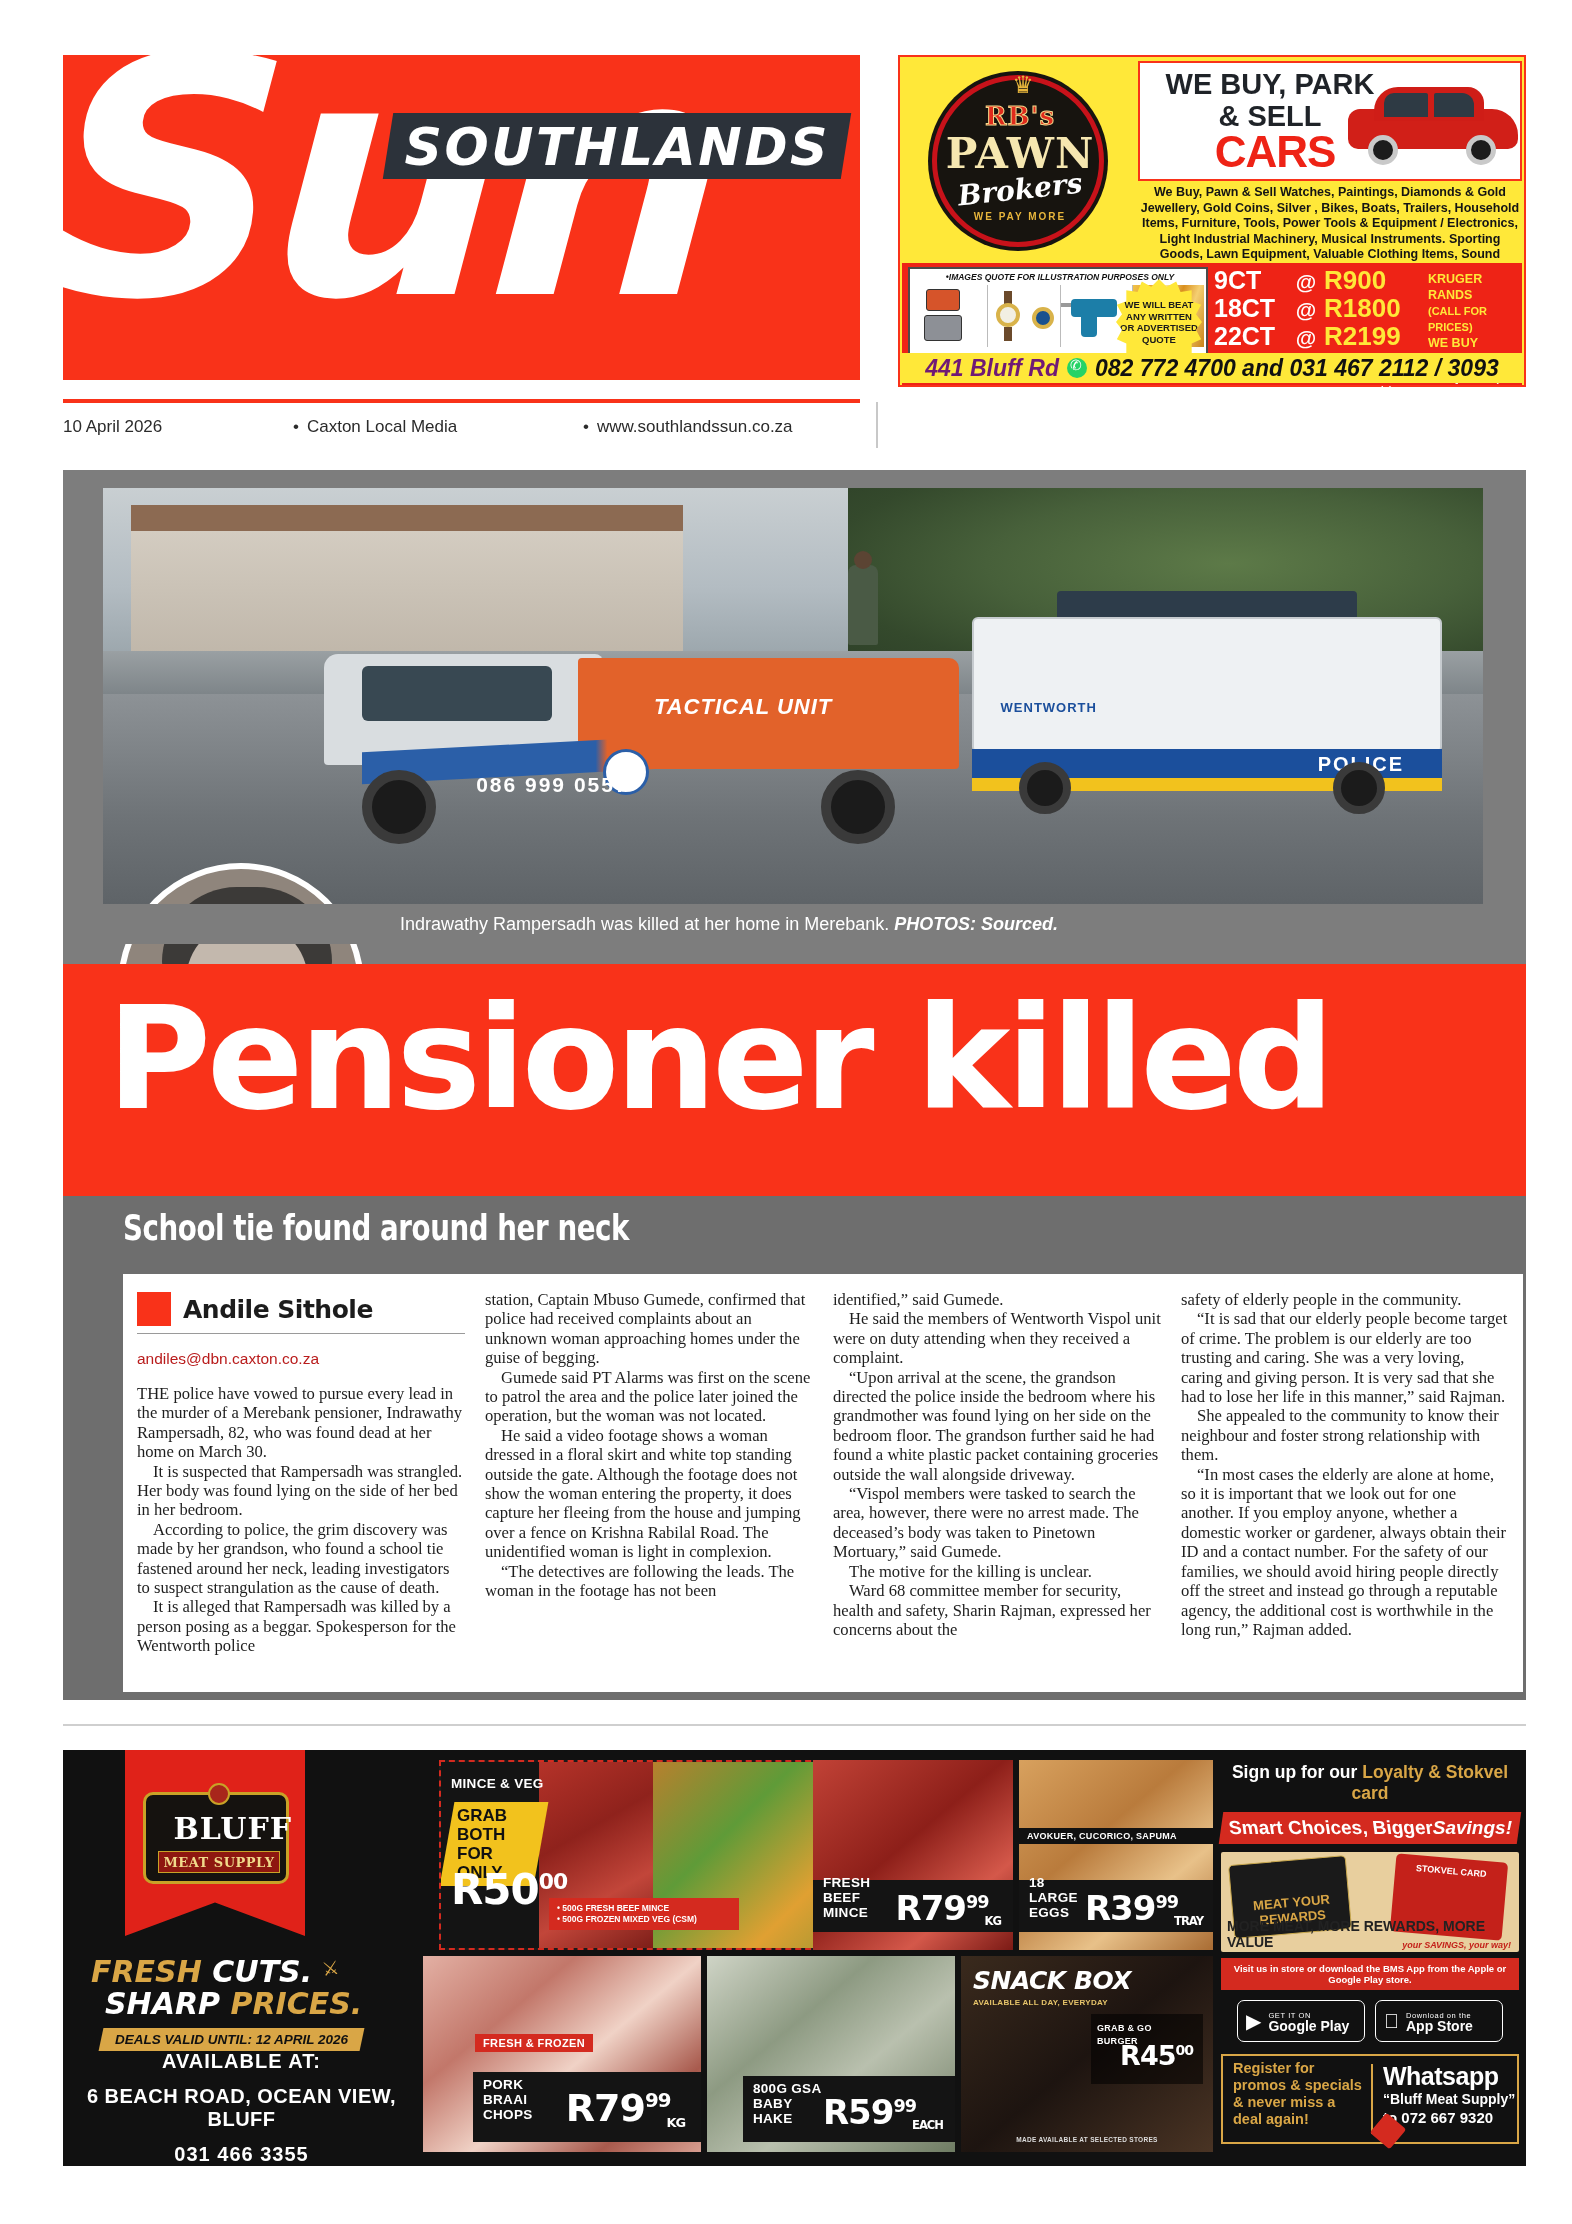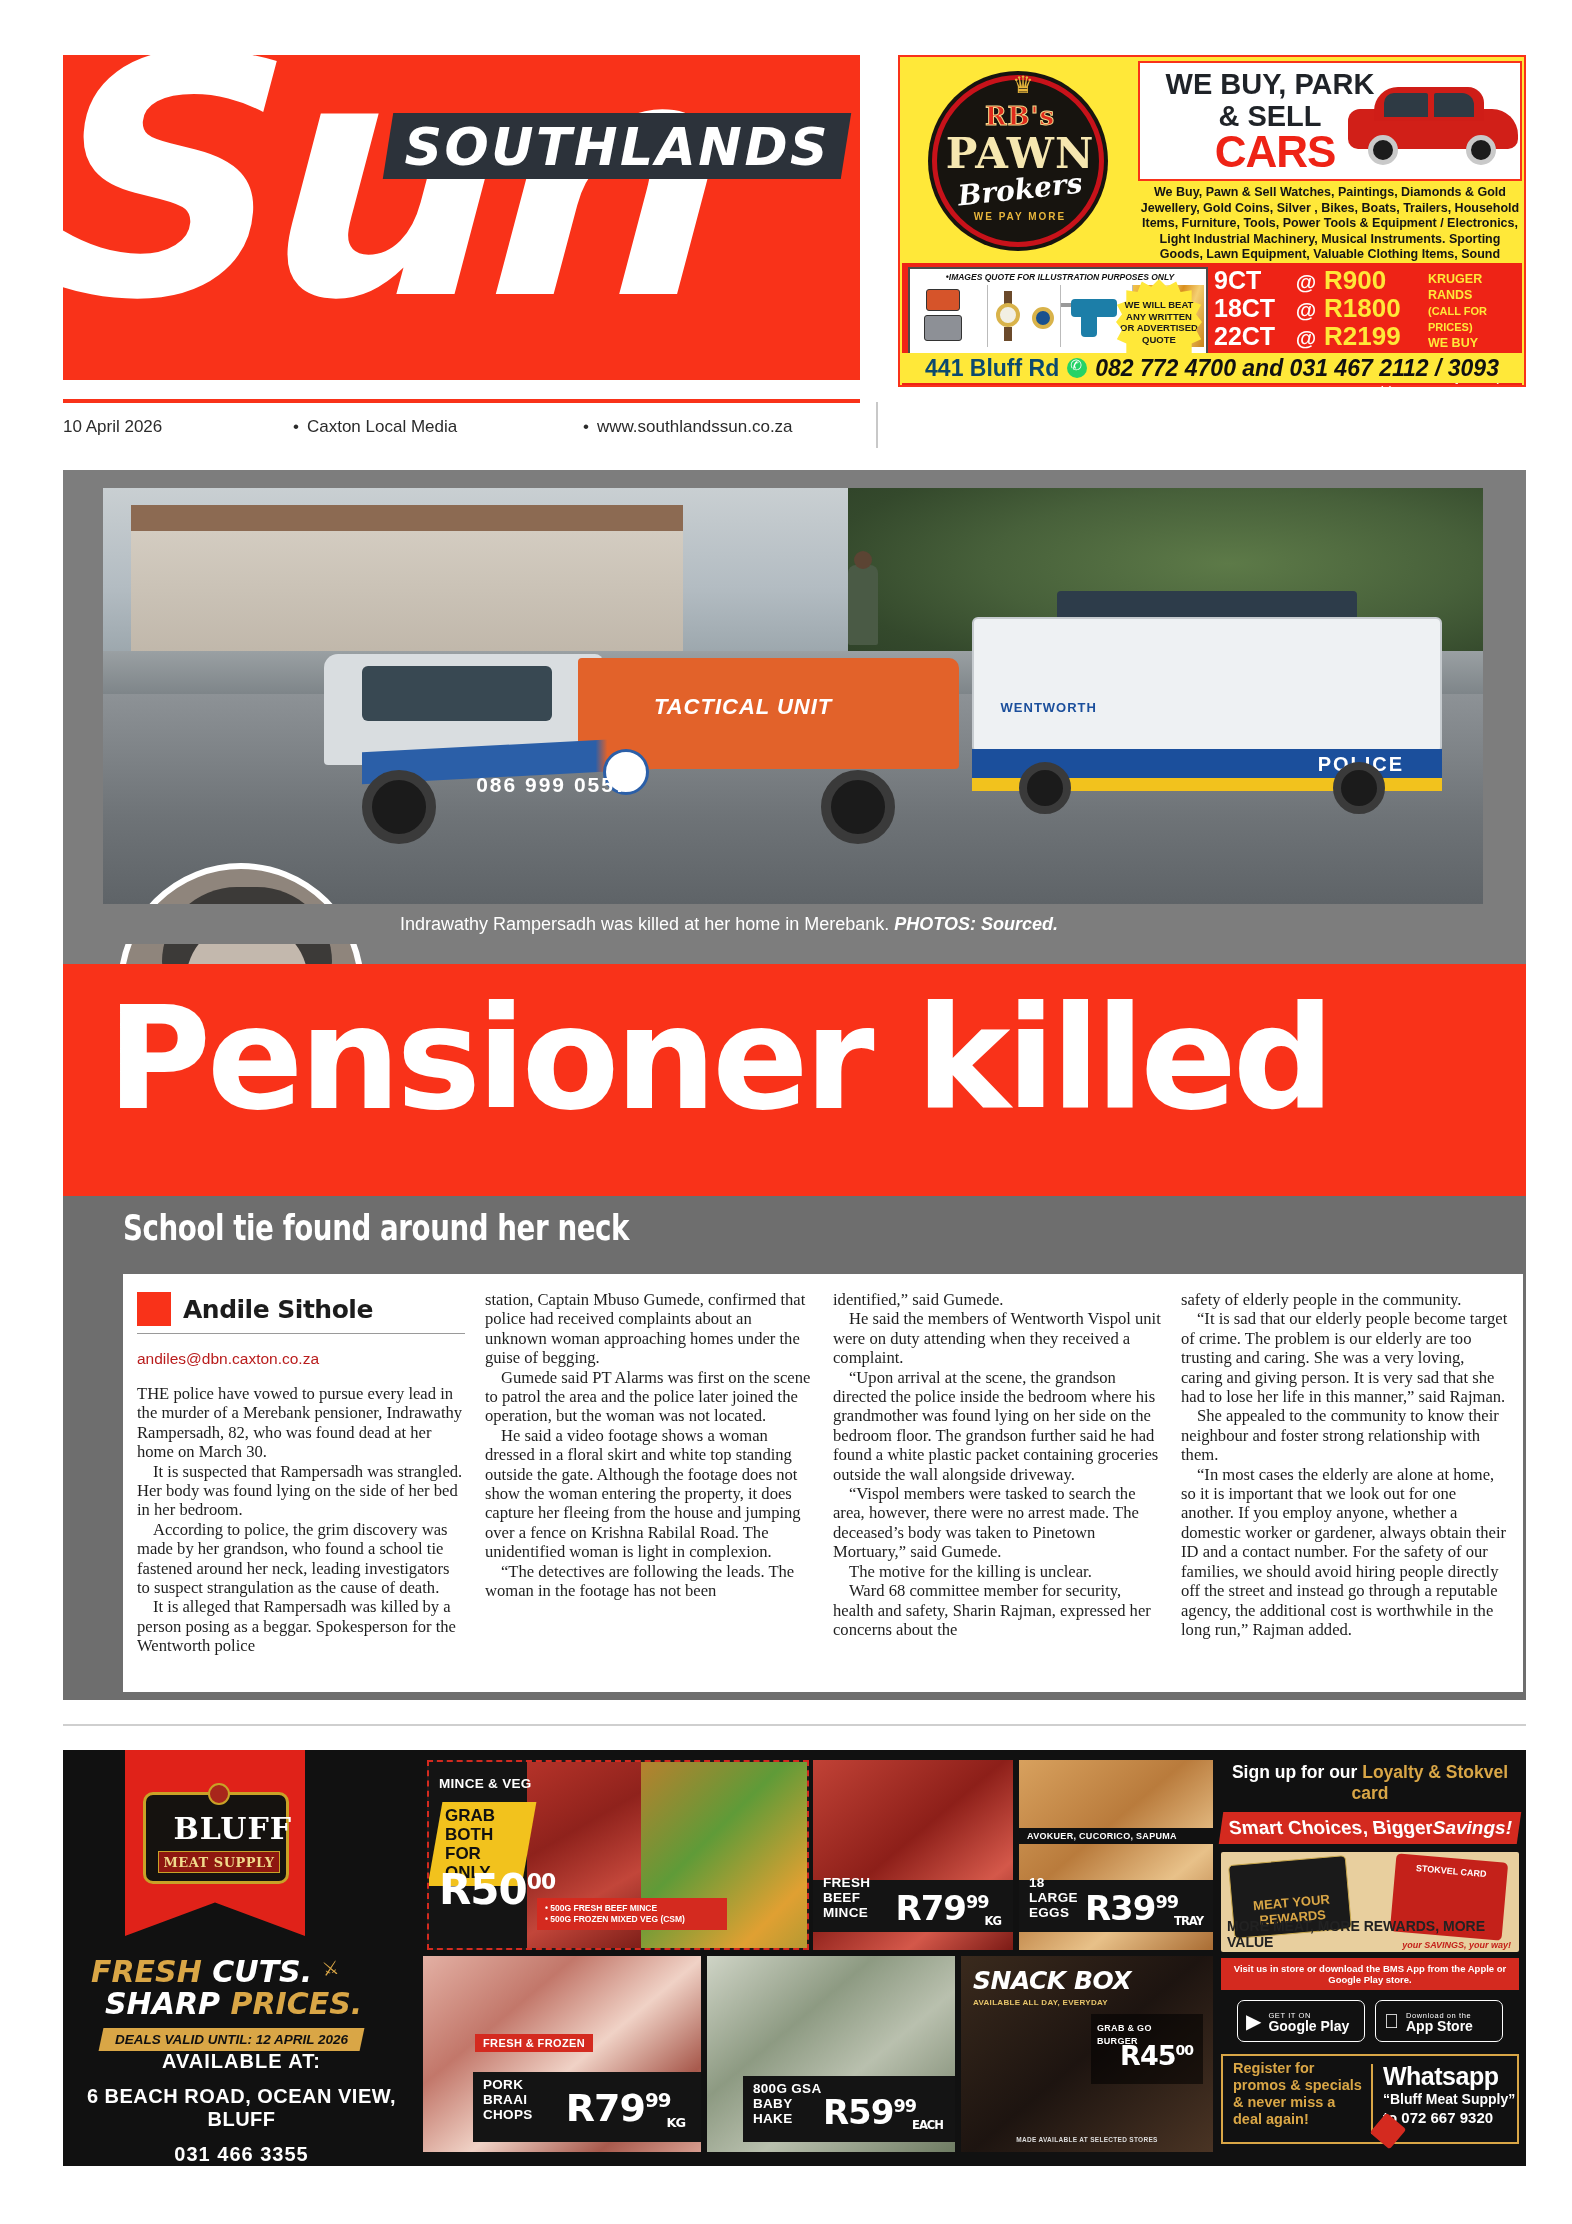--- a/index.html
+++ b/index.html
@@ -125,21 +125,21 @@
   .gp-at { width:36px; text-align:center; font-size:21px; }
   .gp-val { color:#ffe839; font-size:26px; }
   .kruger { position:absolute; left:526px; top:8px; width:96px; color:#ffe839; font-weight:bold; font-size:12.5px; line-height:16px; }
   .kruger .sm { font-size:11px; }
   .bring-gold { position:absolute; left:312px; top:86px; width:310px; text-align:center; color:#ffe839; font-weight:bold; font-size:22px; }
   .dependent { position:absolute; left:312px; top:110px; width:310px; text-align:center; color:#ffffff; font-weight:bold; font-size:9.5px; }
   .pawn-addr {
     position:absolute; left:2px; bottom:2px; width:620px; height:30px; background:#ffe839;
     display:flex; align-items:center; justify-content:center; gap:8px;
   }
-  .addr-red { font-weight:bold; font-size:23px; color:#0c4a6e; }
+  .addr-red { font-weight:bold; font-size:23px; color:#701a75; font-style:italic; }
   .wa-dot { width:20px; height:20px; border-radius:50%; background:#25d366; display:inline-block; position:relative; }
   .wa-dot::after { content:"✆"; position:absolute; left:3px; top:-1px; font-size:14px; color:#fff; }
   .addr-black { font-weight:bold; font-size:23px; color:#111; font-style:italic; }
 
   
   .photo-block { position:absolute; left:63px; top:470px; width:1463px; height:500px; background:#7d7d7d; }
   .photo-inner { position:absolute; left:40px; top:18px; width:1380px; height:430px; overflow:hidden; background:#6f7b86; }
   .scene-sky { position:absolute; left:0; top:0; width:100%; height:42%;
     background:linear-gradient(180deg,#c9cfd2 0%,#b3bcc2 55%,#97a2a8 100%); }
   .scene-tree { position:absolute; right:0; top:0; width:46%; height:44%;
@@ -564,21 +564,21 @@
 
     <div class="avail">
       <div class="a1">AVAILABLE AT:</div>
       <div class="a2">6 BEACH ROAD, OCEAN VIEW, BLUFF</div>
       <div class="a3">031 466 3355</div>
     </div>
   </div>
 
   <div class="grid-area">
 
-    <div class="tile" style="left:4px;top:0;width:382px;height:190px;border:2px dashed #d42a1f;">
+    <div class="tile" style="left:16px;top:0;width:382px;height:190px;border:2px dashed #d42a1f;">
       <div class="tile-img img-veg" style="left:42%;"></div>
       <div class="tile-img img-mince" style="left:22%;width:34%;"></div>
       <div class="tile-darkpanel" style="left:0;top:0;width:26%;height:100%;"></div>
       <div style="position:absolute;left:10px;top:14px;" class="lbl-md">MINCE &amp; VEG</div>
       <div class="yellow-flag" style="position:absolute;left:6px;top:40px;width:94px;"><span>GRAB BOTH FOR ONLY</span></div>
       <div class="price" style="position:absolute;left:10px;bottom:34px;font-size:42px;">
         <span>R50</span><span class="cents">00</span><span class="unit">COMBO</span>
       </div>
       <div class="red-note" style="position:absolute;left:108px;bottom:18px;width:190px;white-space:pre-line;">• 500G FRESH BEEF MINCE
 • 500G FROZEN MIXED VEG (CSM)</div>

